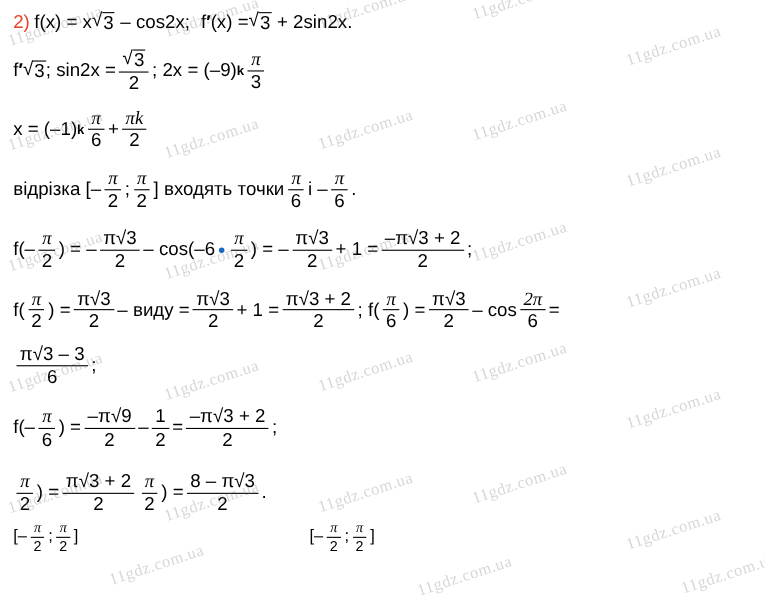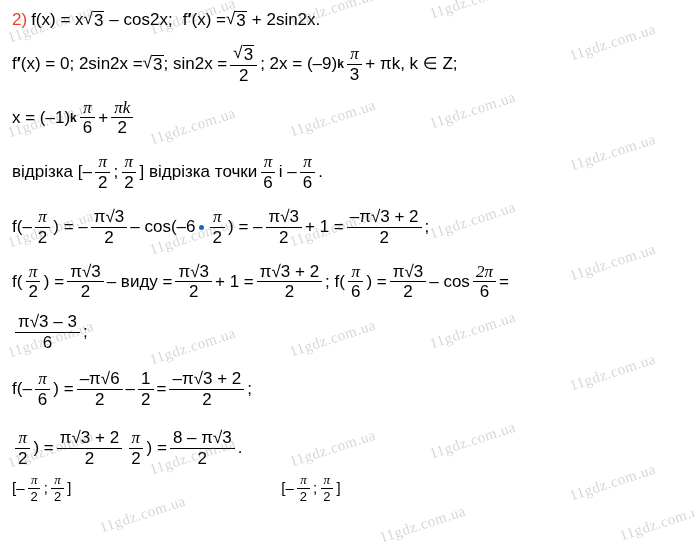--- a/index.html
+++ b/index.html
@@ -182,40 +182,38 @@
       <span class="sign">√</span>
         <span class="body">3</span>
     </span>
     <span class="sp"></span>
     <span>+ 2sin2x.</span>
   </div>
 
   <div class="line l2">
     <span>f</span>
       <span class="bold">′</span>
-      <span>(x) = 0; 2sin2x = </span>
     <span class="rad">
       <span class="sign">√</span>
         <span class="body">3</span>
     </span>
     <span>; sin2x = </span>
     <span class="frac">
       <span class="top"><span class="rad">
             <span class="sign">√</span>
             <span class="body">3</span>
           </span></span>
       <span class="bot">2</span>
     </span>
     <span>; 2x = (–9)</span>
       <span class="supk">k</span>
     <span class="frac">
       <span class="top pi">π</span>
       <span class="bot">3</span>
     </span>
-    <span>+ πk, k ∈ Z;</span>
   </div>
 
   <div class="line l3">
     <span>x = (–1)</span>
       <span class="supk">k</span>
     <span class="frac">
       <span class="top pi">π</span>
       <span class="bot">6</span>
     </span>
     <span>+</span>
@@ -229,21 +227,21 @@
     <span>відрізка [–</span>
     <span class="frac">
       <span class="top pi">π</span>
       <span class="bot">2</span>
     </span>
     <span>;</span>
     <span class="frac">
       <span class="top pi">π</span>
       <span class="bot">2</span>
     </span>
-    <span>] відрізка точки</span>
+    <span>] входять точки</span>
     <span class="frac">
       <span class="top pi">π</span>
       <span class="bot">6</span>
     </span>
     <span>і –</span>
     <span class="frac">
       <span class="top pi">π</span>
       <span class="bot">6</span>
     </span>
     <span>.</span>
@@ -327,21 +325,21 @@
   </div>
 
   <div class="line l8">
     <span>f(–</span>
     <span class="frac">
       <span class="top pi">π</span>
       <span class="bot">6</span>
     </span>
     <span>) =</span>
     <span class="frac">
-      <span class="top">–π√6</span>
+      <span class="top">–π√9</span>
       <span class="bot">2</span>
     </span>
     <span>–</span>
     <span class="frac">
       <span class="top">1</span>
       <span class="bot">2</span>
     </span>
     <span>=</span>
     <span class="frac">
       <span class="top">–π√3 + 2</span>

